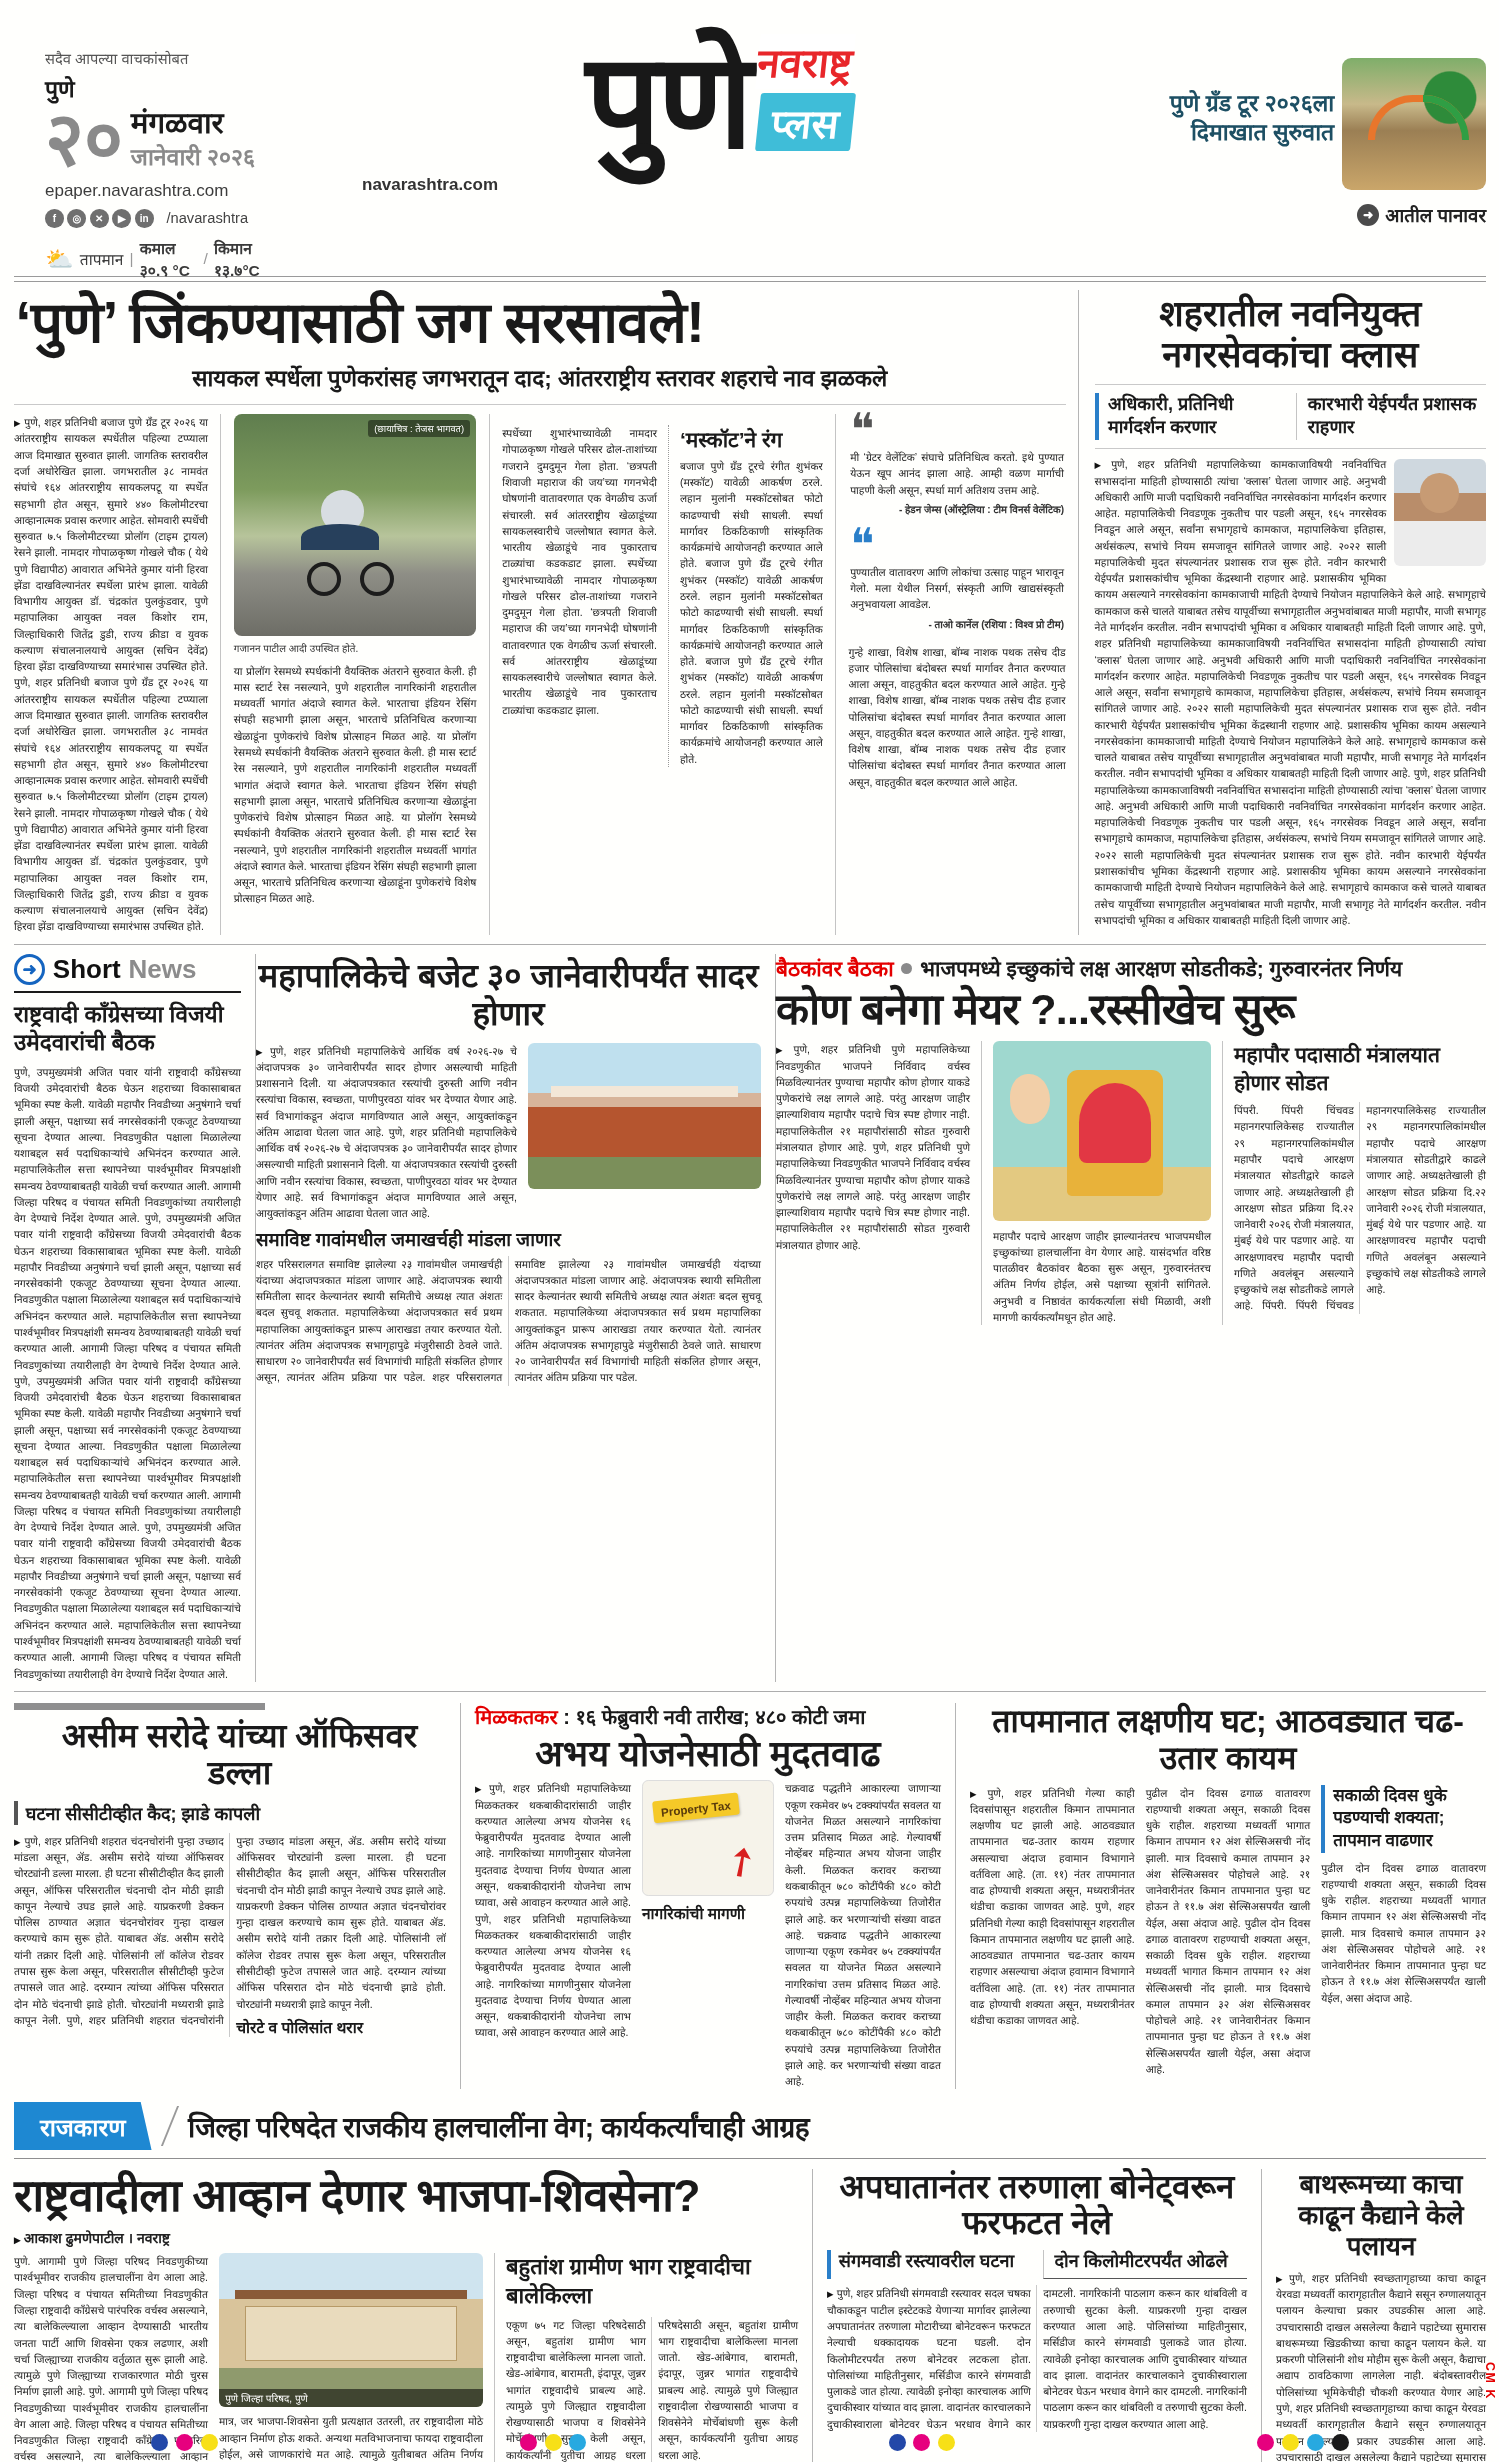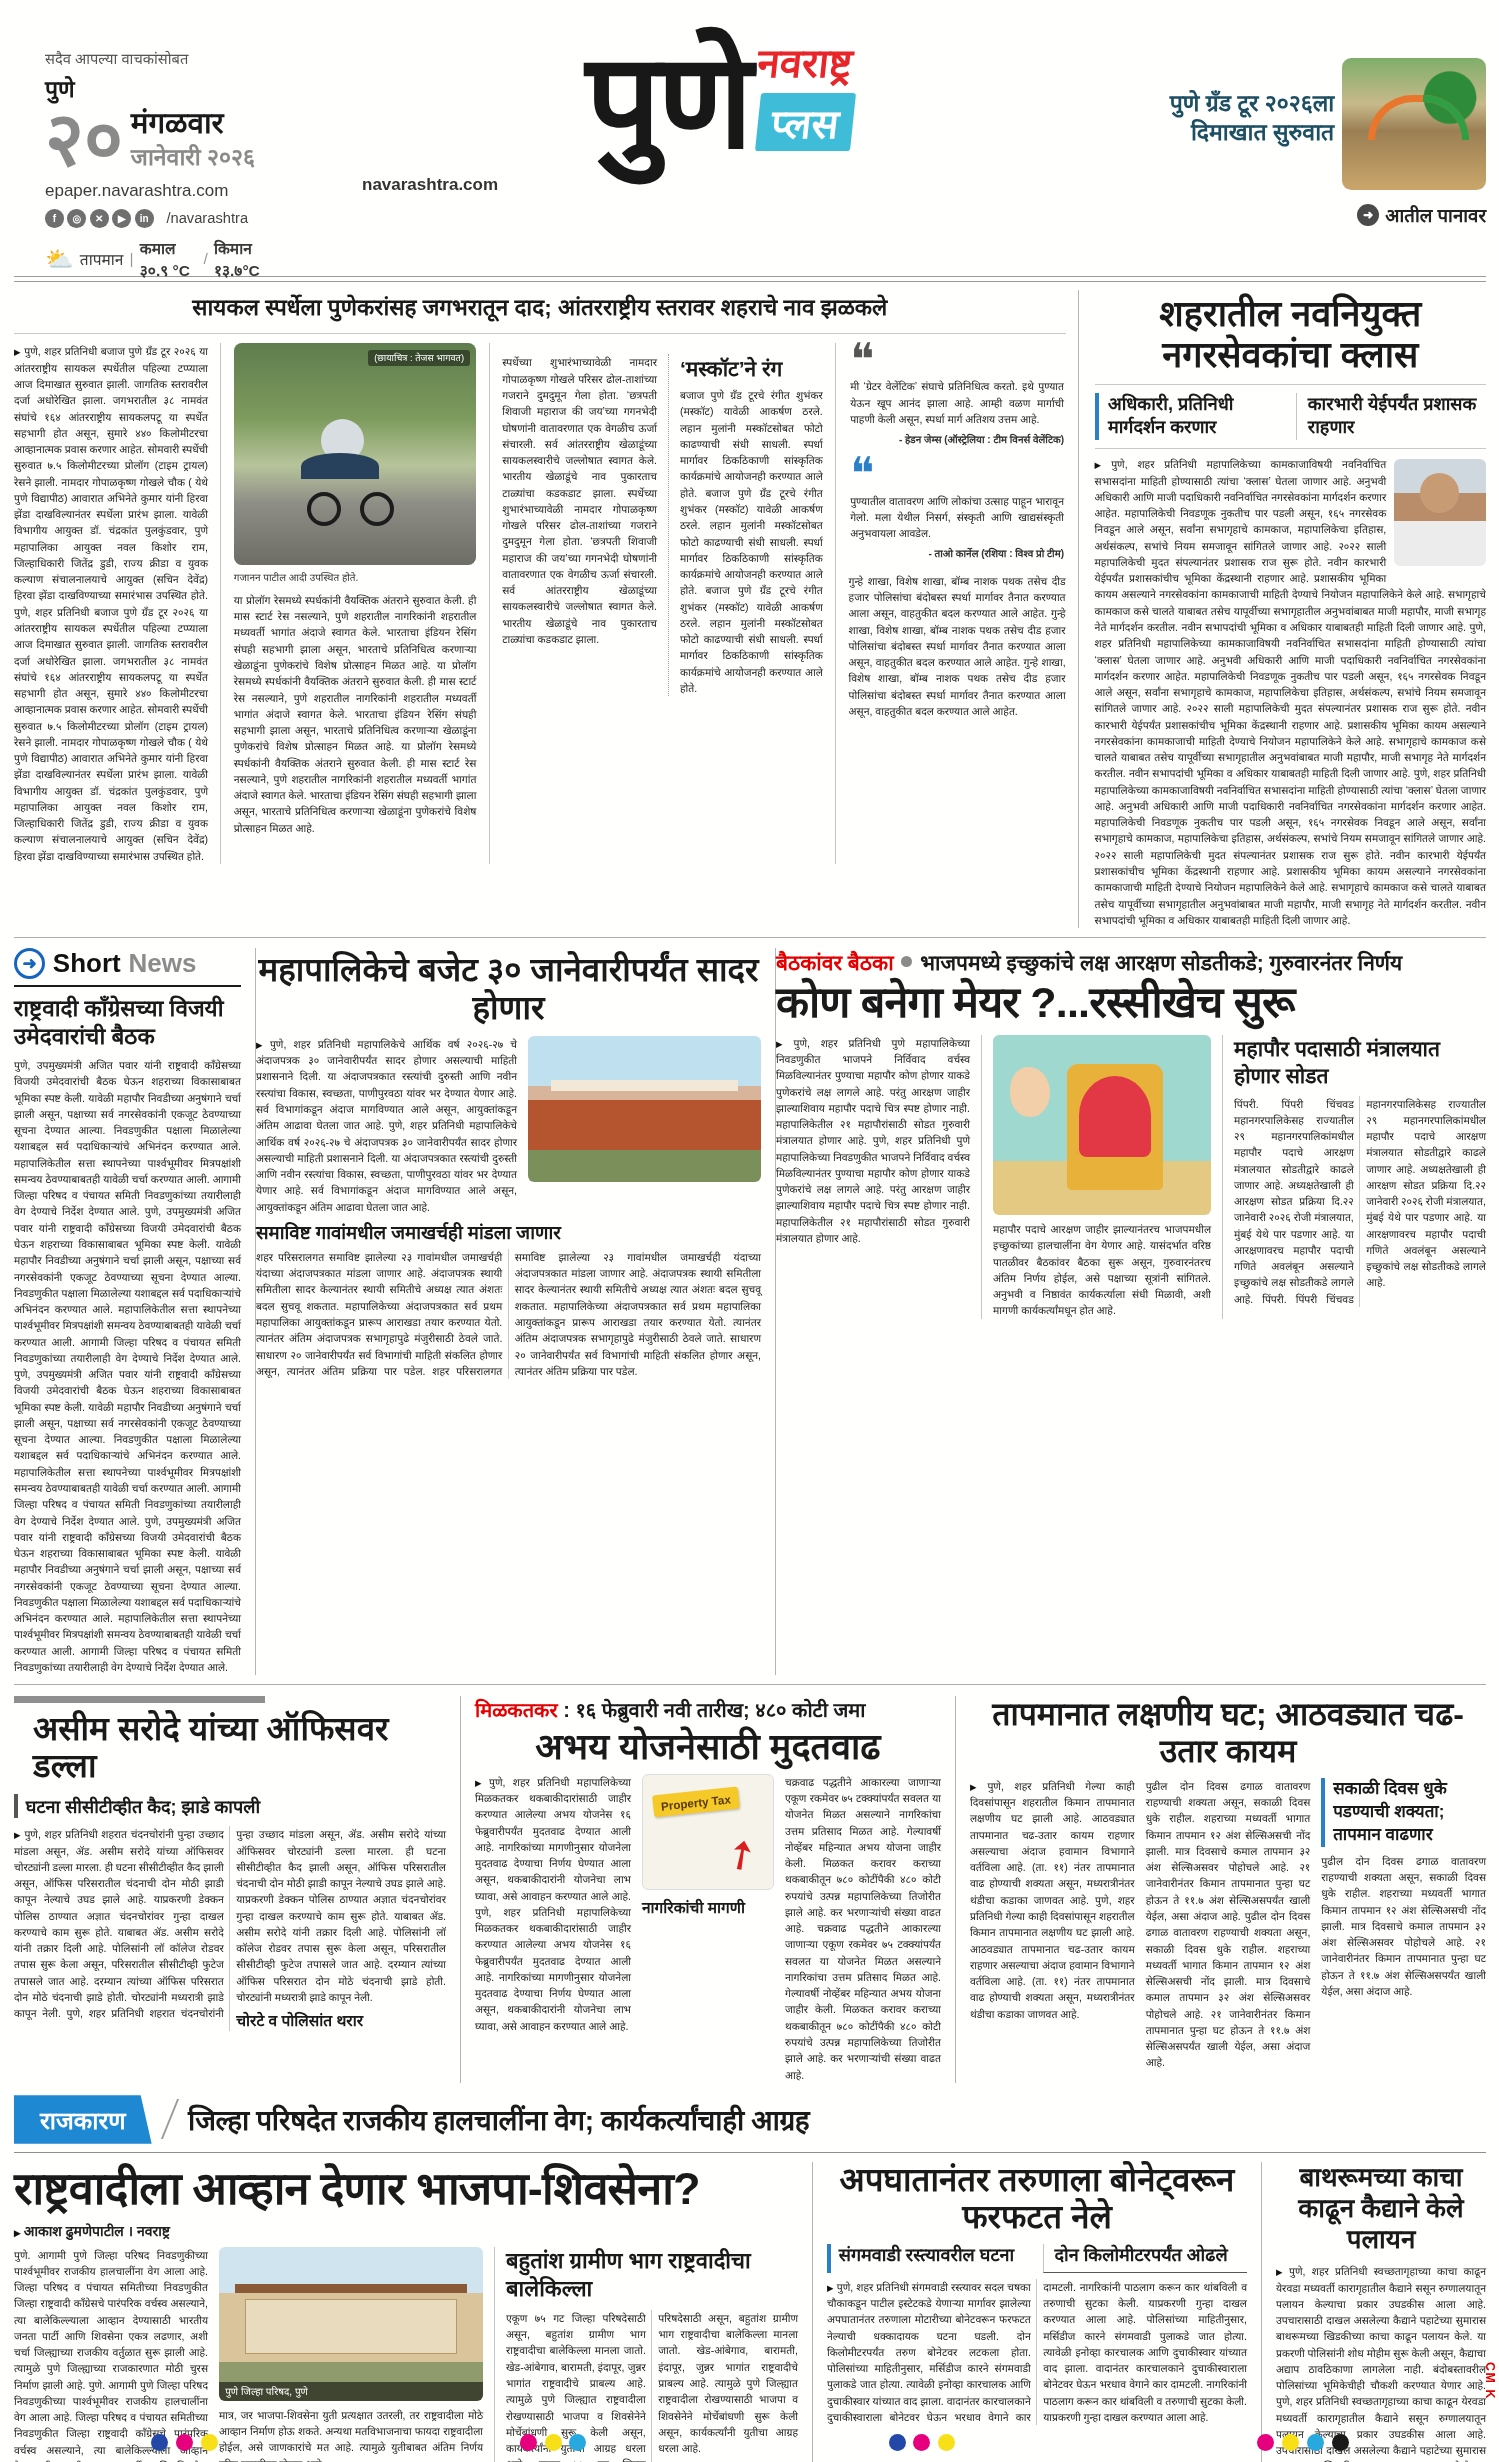--- a/index.html
+++ b/index.html
@@ -107,21 +107,21 @@
   .cartoon { width:100%; height:180px; border-radius:6.2px; background:linear-gradient(180deg,#9fd8cf 0 70%, #e3c981 70% 100%); position:relative; overflow:hidden; }
   .chair { position:absolute; left:34%; top:16%; width:44%; height:70%; background:#e8b23a; border-radius:11px 11px 4.7px 4.7px; }
   .chair:after { content:""; position:absolute; left:12%; top:10%; width:76%; height:64%; background:#e23744; border-radius:50% 50% 7.8px 7.8px; }
   .face { position:absolute; left:8%; top:18%; width:40px; height:50px; background:#f2cfa8; border-radius:46% 54% 50% 50%; }
   .mayor-crosshead { font-size:21px; font-weight:bold; line-height:1.3; margin-bottom:6.2px; }
 
   
   .band3 { display:grid; grid-template-columns:432px 481px 1fr; column-gap:14px; margin-top:11px; }
   .band3 > div + div { border-left:0.8px solid #b5b5b5; padding-left:14px; }
   .graybar { height:7px; background:#8f8f8f; width:58%; margin-bottom:7.8px; }
-  .sar-hl { font-size:33px; font-weight:bold; line-height:1.12; padding-bottom:6.2px;margin-left:19px; }
+  .sar-hl { font-size:33px; font-weight:bold; line-height:1.12; text-align:center; padding-bottom:6.2px;margin-left:19px; }
   .sar-sub { font-size:18px; font-weight:bold; border-left:4.7px solid #555; padding-left:7.8px; margin:3.1px 0 7.8px 0; }
   .cols2 { column-count:2; column-gap:12.4px; column-rule:0.8px solid #c9c9c9; }
   .tax-kick { font-size:20px; font-weight:bold; padding-bottom:3.1px; }
   .tax-hl { font-size:36px; font-weight:bold; text-align:center; line-height:1.05; padding:1.6px 0 7.8px 0; }
   .tax-row { display:grid; grid-template-columns:1fr 132px 1fr; column-gap:11px; }
   .tax-img { width:100%; height:116px; border-radius:6.2px; background:#f6f3ea; border:0.8px solid #ddd; position:relative; overflow:hidden; }
   .tax-sign { position:absolute; left:8%; top:14%; background:#f5c928; color:#5a3b0c; font-size:11.6px; font-weight:bold; padding:4.7px 7.8px; border-radius:3.1px; transform:rotate(-6deg); box-shadow:0.8px 1.6px 2.3px #0003; }
   .tax-arrow { position:absolute; right:12%; bottom:10%; font-size:40px; color:#d81f1f; transform:rotate(-35deg); }
   .wx-hl { font-size:32px; font-weight:bold; line-height:1.15; text-align:center; padding-bottom:7.8px; }
   .wx-row { display:grid; grid-template-columns:1fr 1fr 1fr; column-gap:11px; }
@@ -211,20 +211,21 @@
       <div class="promo-link">
         <span class="promo-arrow">➜</span>
         <span>आतील पानावर</span>
       </div>
     </div>
   </div>
   <div class="double-rule"></div>
 
   <div class="lead-band">
     <div class="lead-left">
+      <h1 class="lead-hl">‘पुणे’ जिंकण्यासाठी जग सरसावले!</h1>
       <div class="lead-sub">सायकल स्पर्धेला पुणेकरांसह जगभरातून दाद; आंतरराष्ट्रीय स्तरावर शहराचे नाव झळकले</div>
       <div class="lead-cols">
         <div>
           <p class="body-txt"><span class="tri">▶</span><span>पुणे, शहर प्रतिनिधी बजाज पुणे ग्रँड टूर २०२६ या आंतरराष्ट्रीय सायकल स्पर्धेतील पहिल्या टप्प्याला आज दिमाखात सुरुवात झाली. जागतिक स्तरावरील दर्जा अधोरेखित झाला. जगभरातील ३८ नामवंत संघांचे १६४ आंतरराष्ट्रीय सायकलपटू या स्पर्धेत सहभागी होत असून, सुमारे ४४० किलोमीटरचा आव्हानात्मक प्रवास करणार आहेत. सोमवारी स्पर्धेची सुरुवात ७.५ किलोमीटरच्या प्रोलॉग (टाइम ट्रायल) रेसने झाली. नामदार गोपाळकृष्ण गोखले चौक ( येथे पुणे विद्यापीठ) आवारात अभिनेते कुमार यांनी हिरवा झेंडा दाखविल्यानंतर स्पर्धेला प्रारंभ झाला. यावेळी विभागीय आयुक्त डॉ. चंद्रकांत पुलकुंडवार, पुणे महापालिका आयुक्त नवल किशोर राम, जिल्हाधिकारी जितेंद्र डुडी, राज्य क्रीडा व युवक कल्याण संचालनालयाचे आयुक्त (सचिन देवेंद्र) हिरवा झेंडा दाखविण्याच्या समारंभास उपस्थित होते. पुणे, शहर प्रतिनिधी बजाज पुणे ग्रँड टूर २०२६ या आंतरराष्ट्रीय सायकल स्पर्धेतील पहिल्या टप्प्याला आज दिमाखात सुरुवात झाली. जागतिक स्तरावरील दर्जा अधोरेखित झाला. जगभरातील ३८ नामवंत संघांचे १६४ आंतरराष्ट्रीय सायकलपटू या स्पर्धेत सहभागी होत असून, सुमारे ४४० किलोमीटरचा आव्हानात्मक प्रवास करणार आहेत. सोमवारी स्पर्धेची सुरुवात ७.५ किलोमीटरच्या प्रोलॉग (टाइम ट्रायल) रेसने झाली. नामदार गोपाळकृष्ण गोखले चौक ( येथे पुणे विद्यापीठ) आवारात अभिनेते कुमार यांनी हिरवा झेंडा दाखविल्यानंतर स्पर्धेला प्रारंभ झाला. यावेळी विभागीय आयुक्त डॉ. चंद्रकांत पुलकुंडवार, पुणे महापालिका आयुक्त नवल किशोर राम, जिल्हाधिकारी जितेंद्र डुडी, राज्य क्रीडा व युवक कल्याण संचालनालयाचे आयुक्त (सचिन देवेंद्र) हिरवा झेंडा दाखविण्याच्या समारंभास उपस्थित होते.</span></p>
         </div>
         <div>
           <div class="lead-photo">
             <span class="photo-credit">(छायाचित्र : तेजस भागवत)</span>
             <span class="cyclist"></span>
             <span class="wheel" style="left:30%;"></span>

